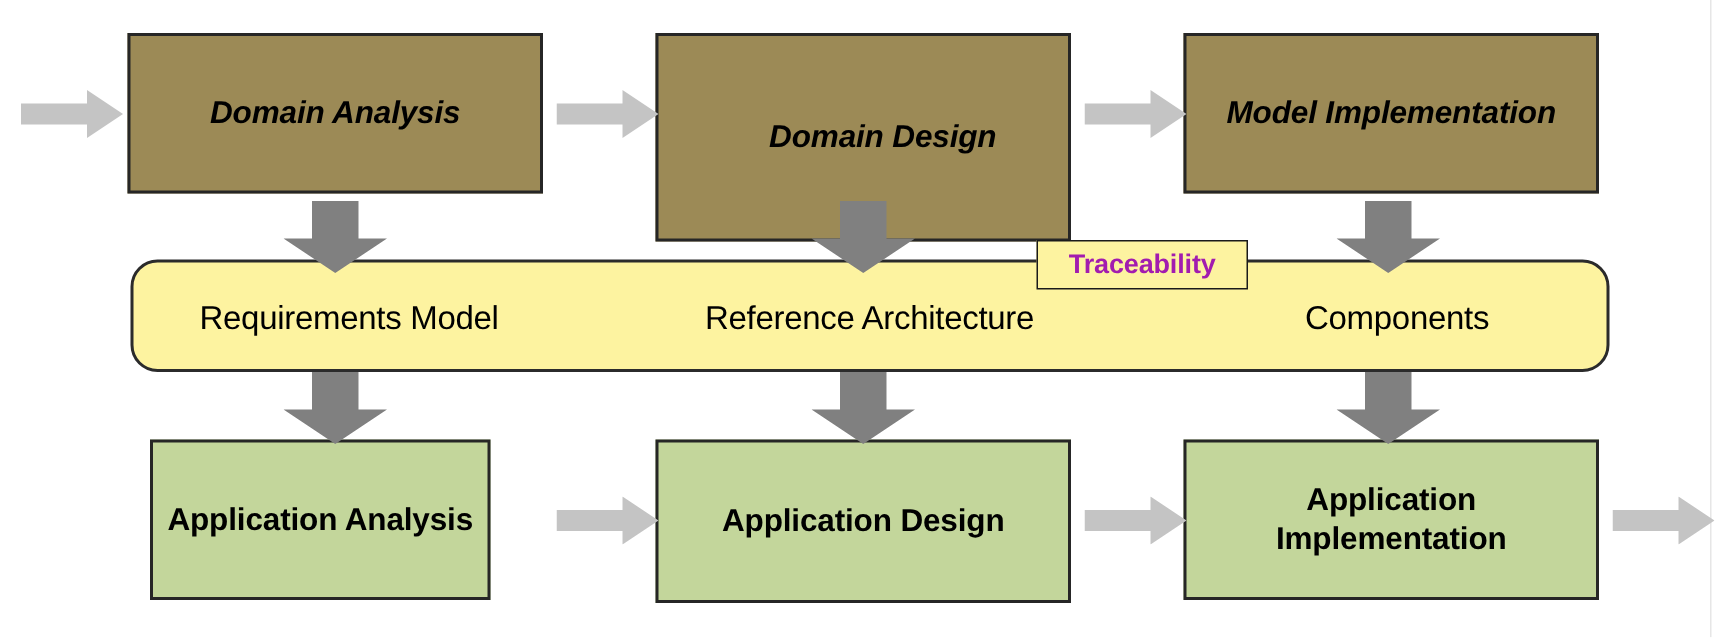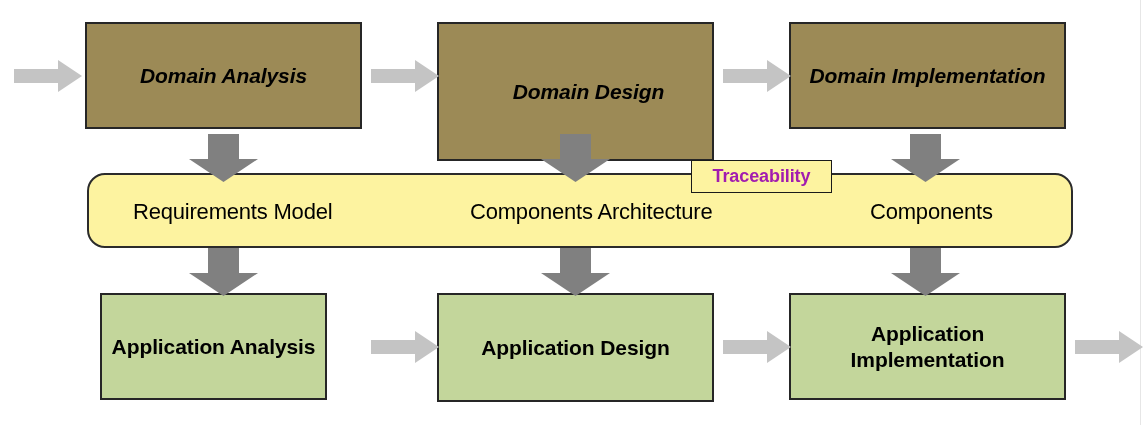--- a/index.html
+++ b/index.html
@@ -101,28 +101,28 @@
 
   <div class="pbox domain" style="left:85px; top:22px; width:277px; height:107px;">
     <span>Domain Analysis</span>
   </div>
 
   <div class="pbox domain" style="left:437px; top:22px; width:277px; height:139px;padding-left:26px;">
     <span>Domain Design</span>
   </div>
 
   <div class="pbox domain" style="left:789px; top:22px; width:277px; height:107px; padding:0 14px;">
-    <span>Domain Implementation</span>
+    <span>Model Implementation</span>
   </div>
 
   <div class="band"></div>
 
   <div class="band-label" style="left:118px; top:199px;">Requirements Model</div>
 
-  <div class="band-label" style="left:455px; top:199px;">Components Architecture</div>
+  <div class="band-label" style="left:455px; top:199px;">Reference Architecture</div>
 
   <div class="band-label" style="left:855px; top:199px;">Components</div>
 
   <div class="trace-tag">
     <span>Traceability</span>
   </div>
 
   <div class="pbox app" style="left:100px; top:293px; width:227px; height:107px;">
     <span>Application Analysis</span>
   </div>

